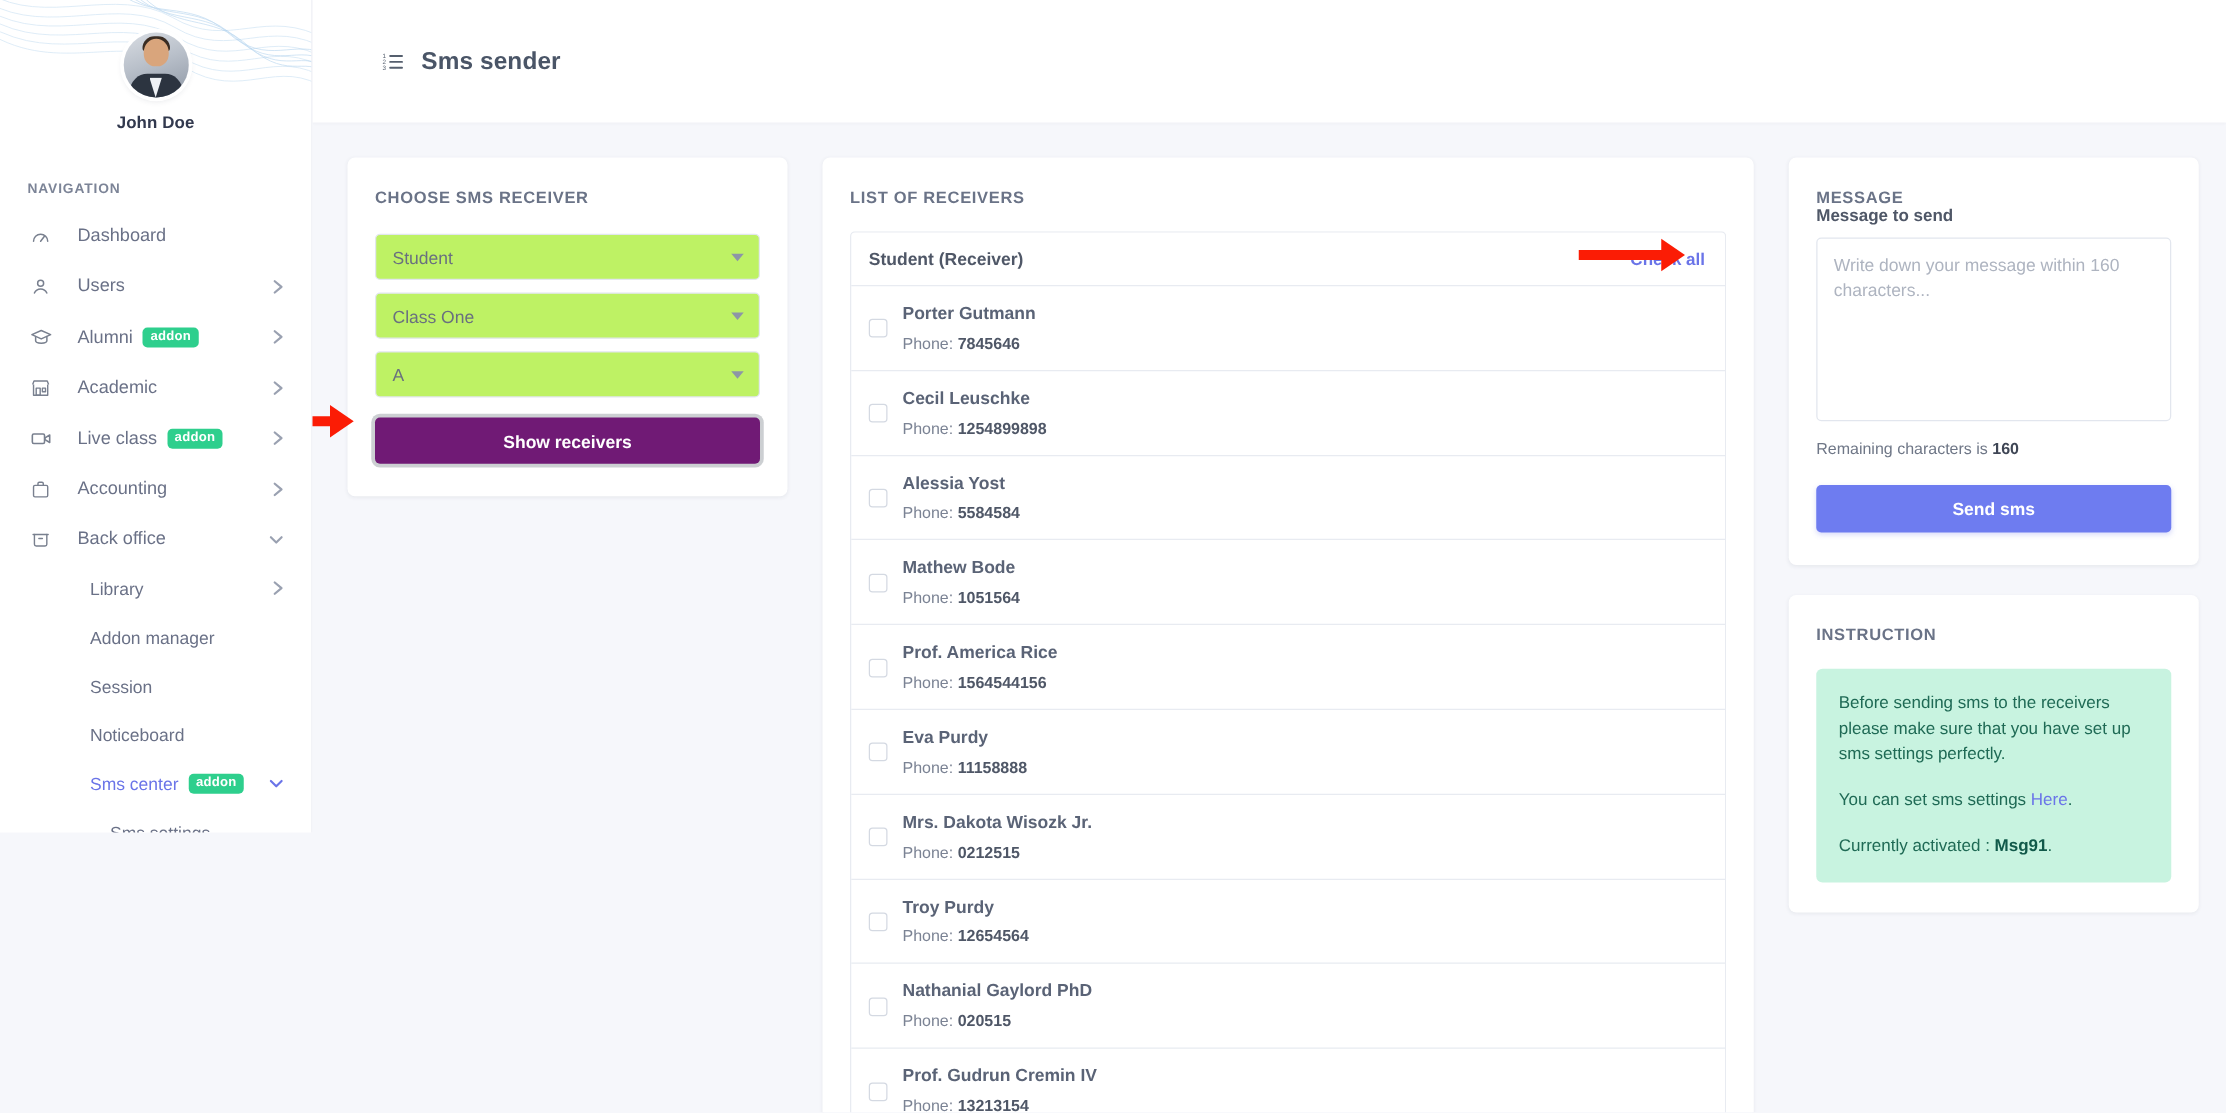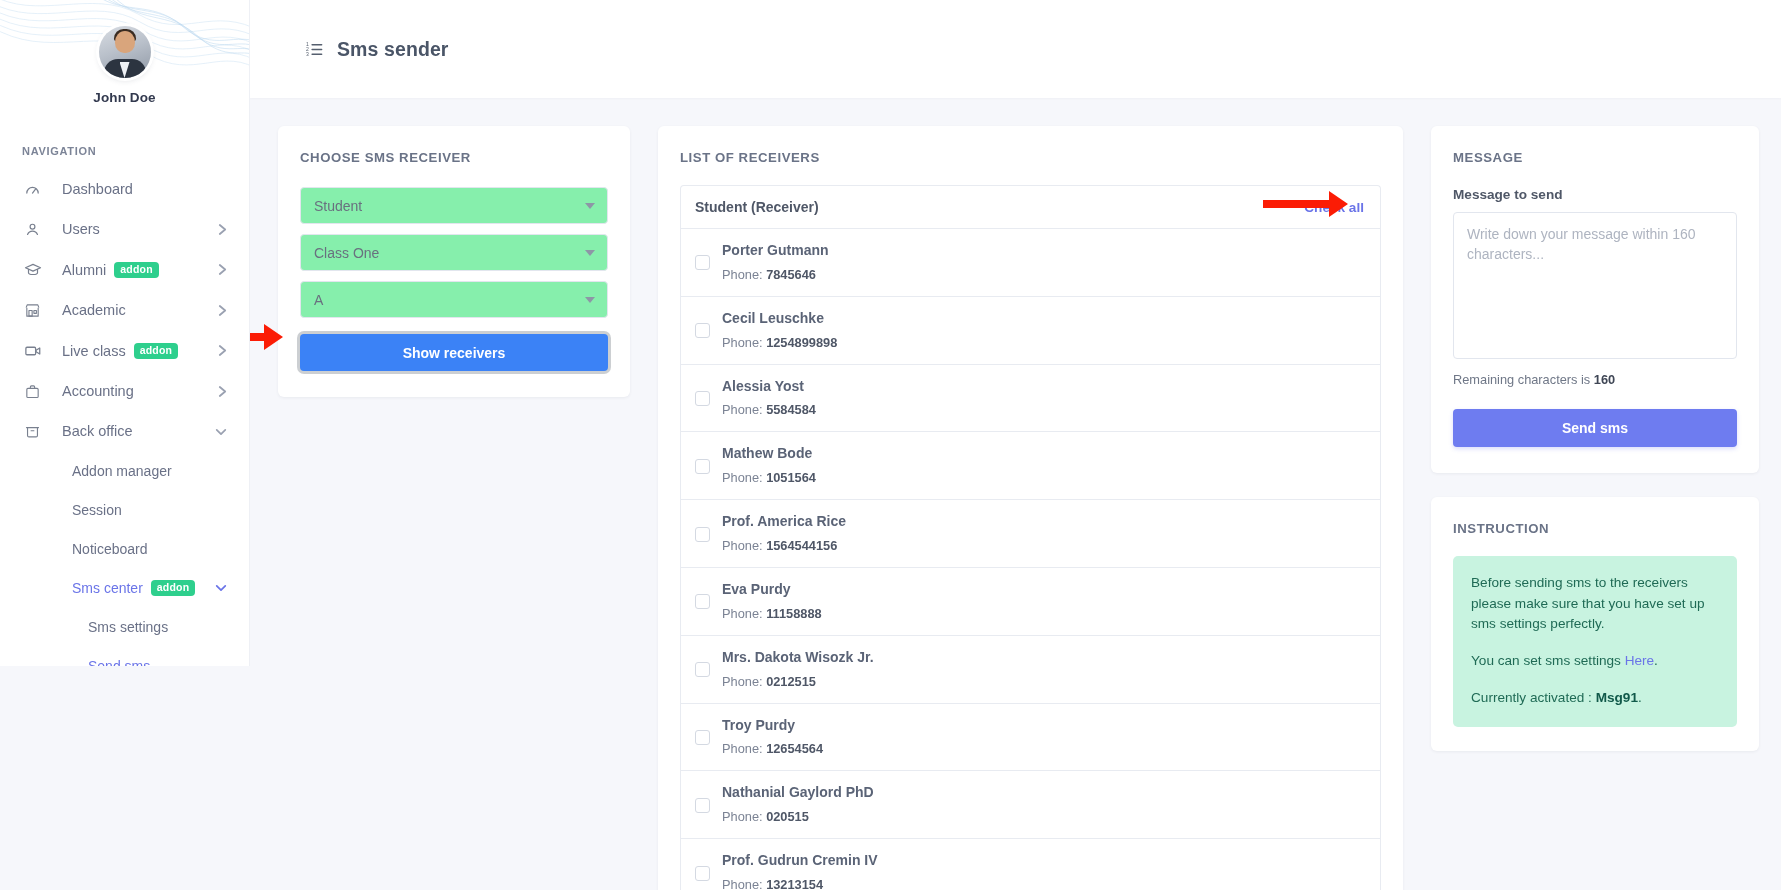--- a/index.html
+++ b/index.html
@@ -119,35 +119,35 @@
   }
 
   
   .col-left { width: 352px; min-width: 352px; }
   .choose-card { padding: 24px 22px 26px; }
   .choose-card .card-title { margin-bottom: 22px; }
   .select-wrap { position: relative; margin-bottom: 10px; }
   .select-box {
     width: 100%; height: 37px;
     border: 1px solid #e2e6ee; border-radius: 4px;
-    background: #86efac; color: #69707f;
+    background: #bef264; color: #69707f;
     font-size: 14px; font-family: "Liberation Sans", sans-serif;
     padding: 0 34px 0 13px;
     display: flex; align-items: center;
     cursor: pointer;
   }
   .select-arrow {
     position: absolute; right: 13px; top: 50%; transform: translateY(-50%);
     width: 0; height: 0;
     border-left: 5.5px solid transparent; border-right: 5.5px solid transparent;
     border-top: 6.5px solid #8d96a6; pointer-events:none;
   }
   .show-btn {
     width: 100%; height: 37px; margin-top: 6px;
-    background: #3b82f6; color: #fff;
+    background: #701a75; color: #fff;
     border: none; border-radius: 4px;
     font-size: 14px; font-weight: 600; font-family: "Liberation Sans", sans-serif;
     cursor: pointer;
     box-shadow: 0 0 0 3px rgba(108,117,125,.35);
   }
 
   
   .col-mid { flex: 1; min-width: 0; }
   .list-card { padding: 24px 22px 0; height: 812px; overflow: hidden; }
   .list-card .card-title { margin-bottom: 20px; }
@@ -173,21 +173,21 @@
     background: #fff; margin-top: 2px; margin-right: 12px;
     cursor: pointer;
   }
   .rec-name { font-size: 14px; font-weight: 700; color: #5a6376; line-height: 1.2; }
   .rec-phone { font-size: 12.8px; color: #7b8394; margin-top: 8px; }
   .rec-phone b { color: #4f5767; font-weight: 700; }
 
   
   .col-right { width: 328px; min-width: 328px; }
   .msg-card { padding: 24px 22px 26px; margin-bottom: 24px; }
-  .msg-card .card-title { margin-bottom: 22px; }
+  .msg-card .card-title { }
   .field-label { font-size: 13.6px; font-weight: 700; color: #4f5767; margin-bottom: 10px; }
   .msg-area {
     width: 100%; height: 147px; resize: none;
     border: 1px solid #e2e6ee; border-radius: 4px;
     padding: 11px 13px;
     font-size: 14px; line-height: 1.45; color: #69707f;
     font-family: "Liberation Sans", sans-serif;
     outline: none;
   }
   .msg-area::placeholder { color: #aeb4c0; }
@@ -358,20 +358,28 @@
         <span class="nav-label">Back office</span>
         <span class="caret">
           <svg width="12" height="9" viewBox="0 0 14 10" fill="none" stroke="currentColor" stroke-width="2" stroke-linecap="round" stroke-linejoin="round">
               <polyline points="2,3 7,8 12,3"></polyline>
             </svg>
         </span>
       </li>
 
       <ul class="nav-sub">
         <li class="nav-item">
+          <span class="nav-label">Library</span>
+          <span class="caret">
+            <svg width="9" height="13" viewBox="0 0 10 14" fill="none" stroke="currentColor" stroke-width="2" stroke-linecap="round" stroke-linejoin="round">
+                <polyline points="2,2 8,7 2,12"></polyline>
+              </svg>
+          </span>
+        </li>
+        <li class="nav-item">
           <span class="nav-label">Addon manager</span>
         </li>
         <li class="nav-item">
           <span class="nav-label">Session</span>
         </li>
         <li class="nav-item">
           <span class="nav-label">Noticeboard</span>
         </li>
         <li class="nav-item active">
           <span class="nav-label">Sms center</span>

